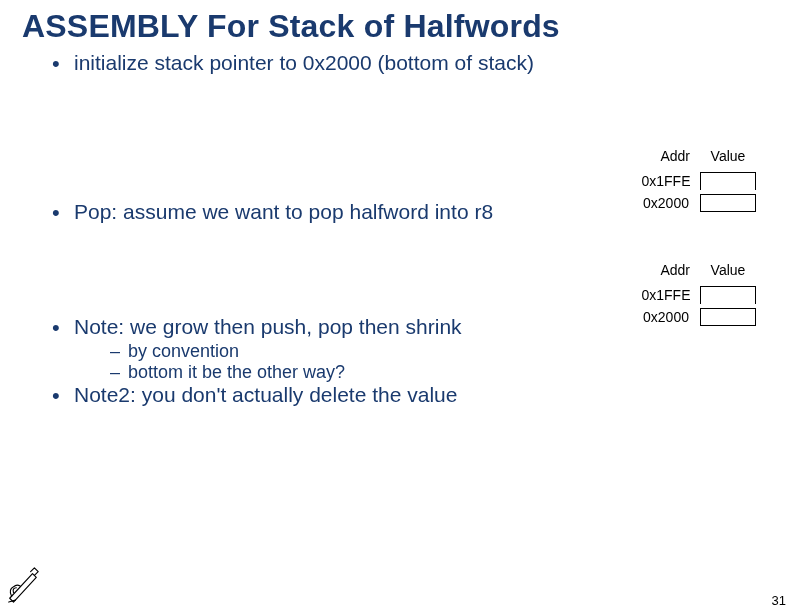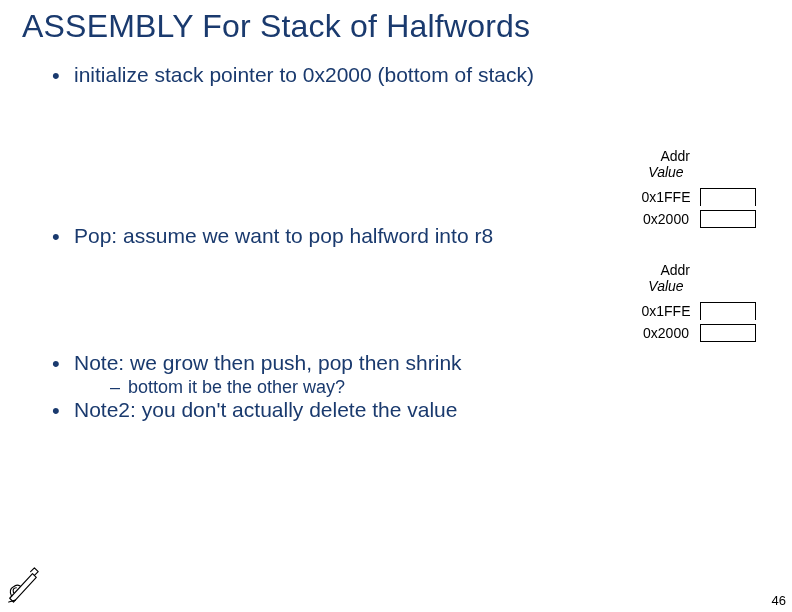--- a/index.html
+++ b/index.html
@@ -6,38 +6,38 @@
   body {
     width: 792px;
     height: 612px;
     font-family: Arial, Helvetica, sans-serif;
     background: #fff;
     position: relative;
     overflow: hidden;
   }
   .title {
     font-size: 32px;
-    font-weight: normal;
+    font-weight: bold;
     color: #1a3a6e;
     padding: 8px 0 0 22px;
     letter-spacing: 0.2px;
   }
   .content {
     padding: 0 22px 0 22px;
     color: #1a3a6e;
     font-size: 21px;
   }
   ul.top {
     list-style: none;
     padding-left: 30px;
   }
   ul.top > li {
     position: relative;
     padding-left: 22px;
-    margin-top: 18px;
+    margin-top: 6px;
     line-height: 1.18;
   }
   ul.top > li::before {
     content: "•";
     position: absolute;
     left: 0;
     top: 0;
     color: #1a3a6e;
     font-size: 22px;
   }
@@ -63,24 +63,23 @@
 
   .memtable {
     position: absolute;
     right: 36px;
     font-size: 14px;
     color: #000;
   }
   .memtable .hdr {
     display: flex;
     margin-bottom: 6px;
-    flex-direction: column;
   }
   .memtable .hdr .addrcol { width: 62px; text-align: right; padding-right: 10px; }
-  .memtable .hdr .valcol  { width: 56px; text-align: center; font-style: italic; }
+  .memtable .hdr .valcol  { width: 56px; text-align: center; }
   .memtable .rowm {
     display: flex;
     align-items: center;
     height: 22px;
   }
   .memtable .addr {
     width: 62px;
     text-align: center;
     padding-right: 6px;
   }
@@ -129,20 +128,21 @@
   <ul class="top">
     <li>Pop: assume we want to pop halfword into r8</li>
   </ul>
 
   <div style="height:84px"></div>
 
   <ul class="top">
     <li>
       <span>Note: we grow then push, pop then shrink</span>
       <ul class="sub">
+        <li>by convention</li>
         <li>bottom it be the other way?</li>
       </ul>
     </li>
     <li style="margin-top:0">
       <span>Note2: you don't actually delete the value</span>
     </li>
   </ul>
 </div>
 
 <div class="memtable" style="top:148px">
@@ -168,21 +168,21 @@
   <div class="rowm">
     <div class="addr">0x1FFE</div>
     <div class="cell"></div>
   </div>
   <div class="rowm">
     <div class="addr">0x2000</div>
     <div class="cell"></div>
   </div>
 </div>
 
-<div class="page-num">46</div>
+<div class="page-num">31</div>
 
 <svg class="hand-icon" viewBox="0 0 40 42">
   <g fill="none" stroke="#000" stroke-width="1.2" stroke-linecap="round" stroke-linejoin="round">
     <path d="M6 36 L30 10 L34 14 L10 40 Z"></path>
     <path d="M8 34 C6 30 6 26 10 24 C12 22 15 22 17 23"></path>
     <path d="M10 30 C9 27 10 25 13 25"></path>
     <path d="M5 40 L12 38"></path>
     <path d="M28 8 L32 4 L36 8 L32 12"></path>
   </g>
 </svg>

